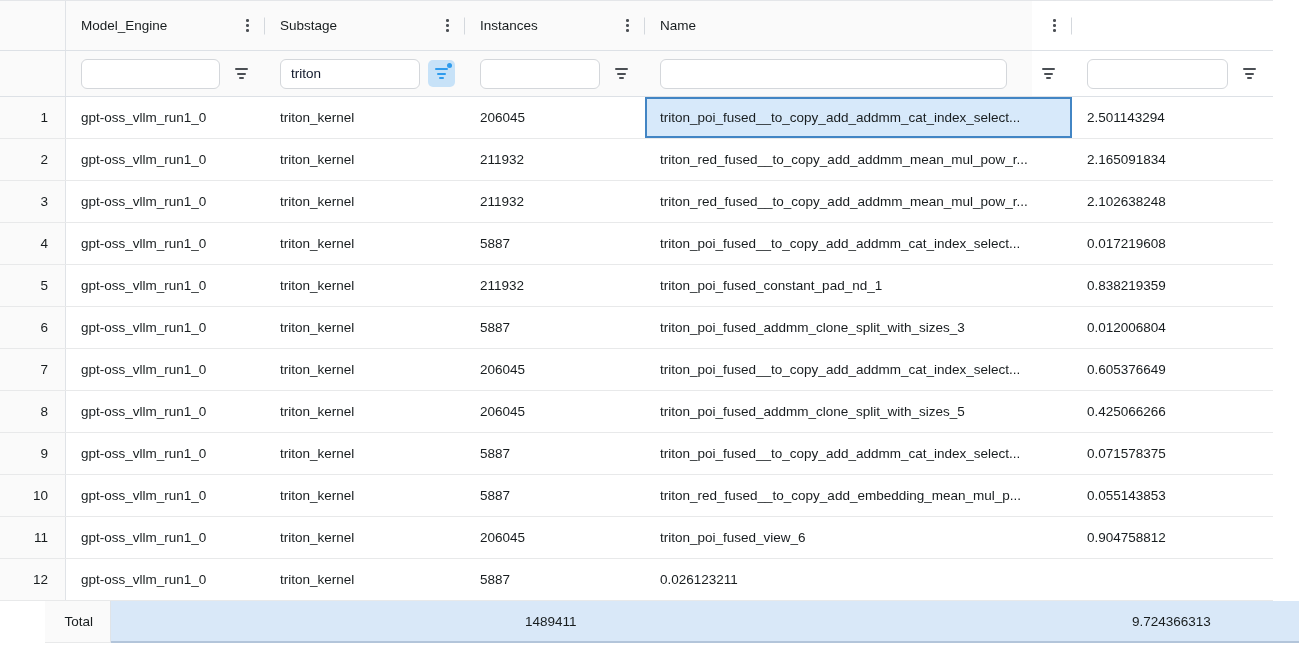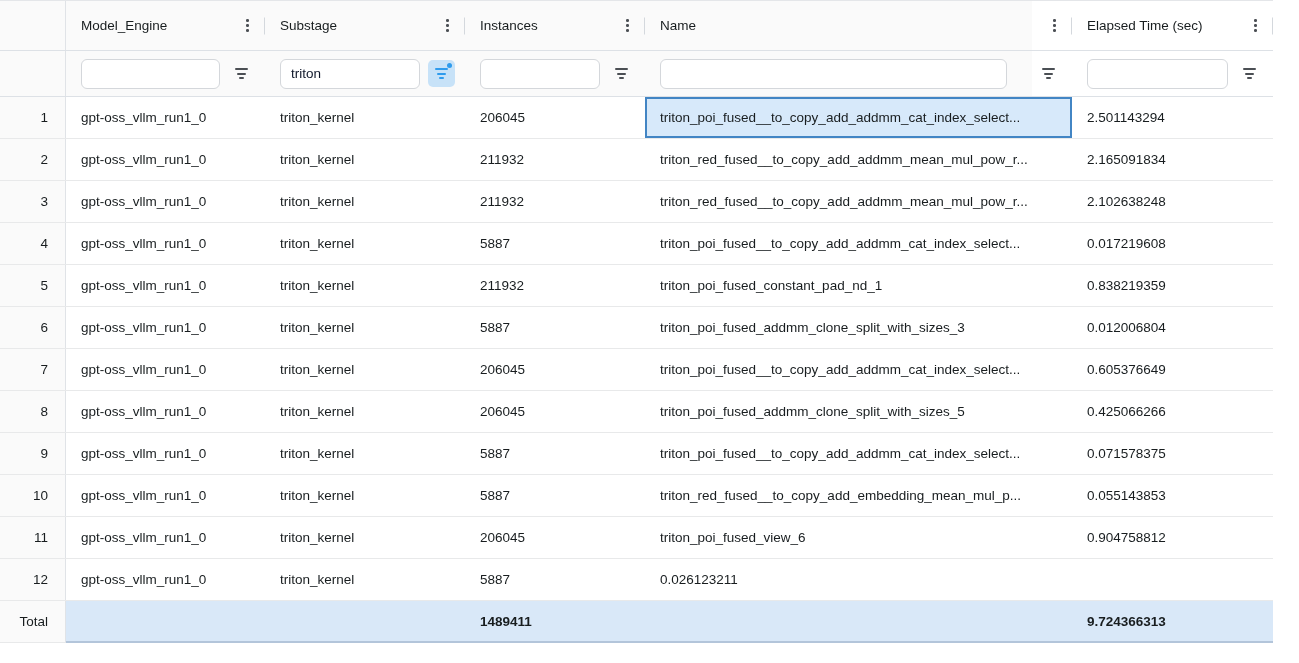--- a/index.html
+++ b/index.html
@@ -39,24 +39,24 @@
   .fbtn .fdot { display: none; }
   .fbtn.active .fdot { display: block; position: absolute; top: 3px; right: 3px; width: 5px; height: 5px; border-radius: 50%; background: #2e9bed; }
 
   
   .row { display: flex; width: 1273px; height: 42px; border-bottom: 1px solid #e8e9ea; background: #ffffff; align-items: stretch; }
   .gutter-cell { background: #fafafa; border-right: 1px solid #e0e3e7; display: flex; align-items: center; justify-content: flex-end; padding-right: 17px; color: #181d1f; }
   .cell { display: flex; align-items: center; padding-left: 15px; white-space: nowrap; overflow: hidden; }
   .cell.selected { background: #d7e9fa; box-shadow: inset 0 0 0 2px #4285c4; }
 
   
-  .total-row { display: flex; width: 1097px; height: 42px; align-items: stretch; }
+  .total-row { display: flex; width: 1097px; height: 42px; align-items: stretch; margin-left: 45px; }
   .total-gutter { background: #fafafa; border-right: 1px solid #e0e3e7; display: flex; align-items: center; justify-content: flex-end; padding-right: 17px; border-bottom: 1px solid #e8e9ea; }
   .total-body { display: flex; background: #d9e8f8; border-bottom: 2px solid #b3c5da; flex: 1 1 auto; }
-  .total-body .cell { font-weight: bold; }
+  .total-body .cell { font-weight: normal; }
 </style>
 </head>
 <body>
 
 <div class="grid">
 
   <div class="header-band">
     <div class="header-row">
       <div class="col-g header-gutter"></div>
 
@@ -82,29 +82,20 @@
         <span class="hlabel">Instances</span>
         <span class="kebab">
             <i></i>
             <i></i>
             <i></i>
           </span>
         <span class="hsep"></span>
       </div>
       <div class="hcell col-3">
         <span class="hlabel">Name</span>
-        <span class="kebab">
-            <i></i>
-            <i></i>
-            <i></i>
-          </span>
-        <span class="hsep"></span>
-      </div>
-      <div class="hcell col-4">
-        <span class="hlabel">Elapsed Time (sec)</span>
         <span class="kebab">
             <i></i>
             <i></i>
             <i></i>
           </span>
         <span class="hsep"></span>
       </div>
     </div>
   </div>
 

